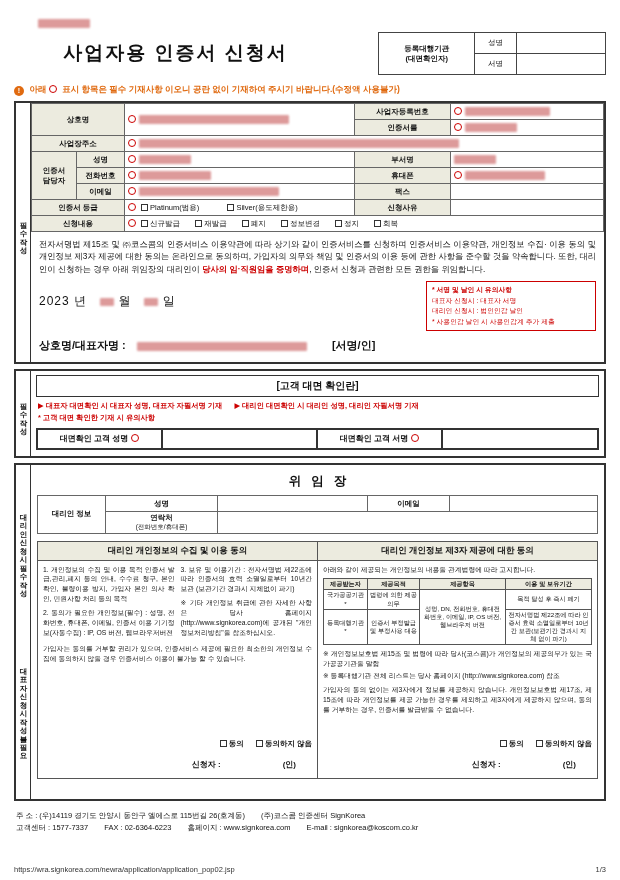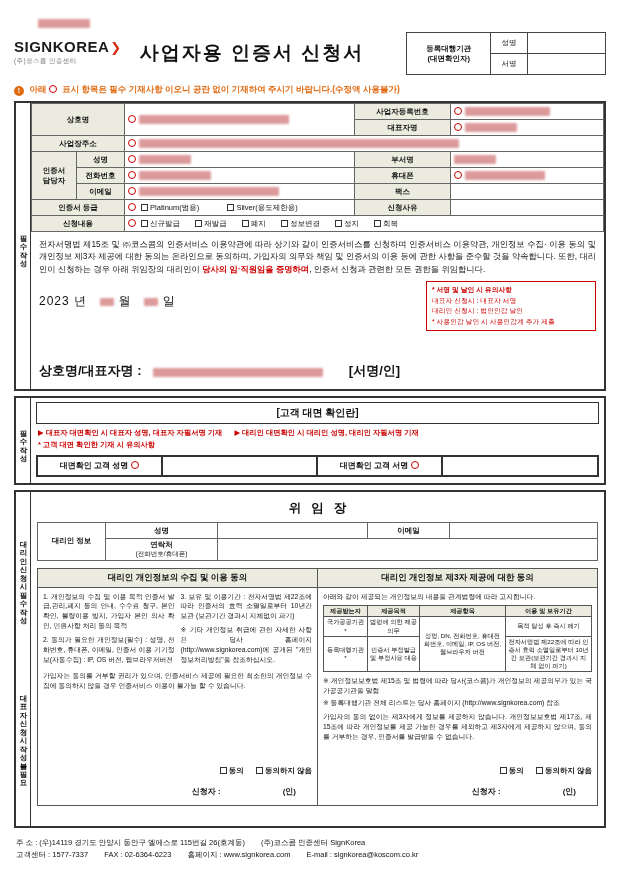--- a/index.html
+++ b/index.html
@@ -19,21 +19,21 @@
   .cb { display:inline-block; width:7px; height:7px; border:1px solid #333; background:#fff;
     margin-right:2px; vertical-align:-1px; }
 
   
   .hdr { display:flex; margin-top:16px; align-items:flex-start; }
   .logo { width:125px; padding-top:8px; }
   .brand { font-weight:bold; font-size:15px; letter-spacing:.5px; color:#1a1a1a; }
   .brand .arrow { color:var(--brand-red,#d42e12); font-weight:bold; margin-left:1px; font-size:13px; }
   .brand-sub { font-size:6.5px; color:#777; margin-top:2px; letter-spacing:.4px; }
   .title { flex:1; text-align:center; font-size:19px; font-weight:bold; letter-spacing:2px; padding-top:10px; white-space:nowrap; }
-  .vtab { width:200px; border-collapse:collapse; margin-top:2px;margin-left:41px; }
+  .vtab { width:228px; border-collapse:collapse; margin-top:2px;margin-left:41px; }
   .vtab td { border:1px solid #444; font-size:7.5px; }
   .vtab .vlab { width:84px; text-align:center; font-weight:bold; line-height:1.3; }
   .vtab .vlab2 { width:36px; text-align:center; height:21px; }
   .vtab .vval { width:78px; }
 
   
   .notice { margin-top:9px; font-size:8.5px; font-weight:bold; color:var(--notice-orange,#e06a10); }
   .nbullet { display:inline-block; width:10px; height:10px; line-height:10px; border-radius:50%;
     background:var(--notice-orange,#e06a10); color:#fff; text-align:center; font-size:7px; margin-right:3px; vertical-align:-1px; }
 
@@ -55,21 +55,21 @@
   .agree { padding:6px 8px 3px; font-size:8.3px; line-height:1.5; text-align:justify; }
   .agree .em, .b3stmt .em { color:var(--accent-red,#c00); font-weight:bold; }
 
   .daterow { display:flex; padding:3px 8px 0; align-items:flex-start; }
   .date { flex:1; font-size:12px; font-weight:normal; padding-top:12px; letter-spacing:1px; }
   .date .redact { height:8px; }
   .sign-note { width:170px; border:1px solid var(--accent-red,#c00); color:var(--accent-red,#c00);
     font-size:6.8px; padding:3px 5px; line-height:1.55; }
   .sign-note .t { font-weight:bold; }
 
-  .sigrow { padding:7px 8px 9px; font-size:13px; font-weight:bold;margin-top:24px; }
+  .sigrow { padding:7px 8px 9px; font-size:11px; font-weight:bold; }
   .sigrow .redact { margin:0 8px; }
   .sigrow .seal { margin-left:14px; }
 
   
   .b2 { padding:4px 5px 6px; }
   .b2title { border:1.5px solid #333; text-align:center; font-weight:bold; font-size:10px; padding:3px 0; }
   .b2notes { color:var(--accent-red,#c00); font-size:7.3px; font-weight:bold; line-height:1.6; padding:3px 2px 4px; }
   .b2notes .n2 { margin-right:10px; }
   .t2 { width:100%; border-collapse:collapse; table-layout:fixed; }
   .t2 td { border:2px solid #333; height:20px; font-size:8px; padding:1px 4px; }
@@ -114,24 +114,20 @@
     justify-content:space-between; font-size:7.5px; color:#333; }
 </style>
 </head>
 <body>
 
 <div class="page">
 
   <div class="top-redact"><span class="redact" style="width:52px"></span></div>
 
   <header class="hdr">
-    <div class="logo">
-      <div class="brand"><span>SIGNKOREA</span><span class="arrow">❯</span></div>
-      <div class="brand-sub">(주)코스콤 인증센터</div>
-    </div>
     <h1 class="title">사업자용 인증서 신청서</h1>
     <table class="vtab">
       <tbody>
           <tr>
         <td rowspan="2" class="vlab">
           <span>등록대행기관</span><br>
           <span>(대면확인자)</span>
         </td>
         <td class="vlab2">성명</td>
         <td class="vval"></td>
@@ -165,21 +161,21 @@
             <col>
           </colgroup>
         <tbody>
             <tr>
           <td class="lab" colspan="2" rowspan="2">상호명</td>
           <td rowspan="2"><i class="req"></i><span class="redact" style="width:150px"></span></td>
           <td class="lab">사업자등록번호</td>
           <td><i class="req"></i><span class="redact" style="width:85px"></span></td>
         </tr>
         <tr>
-          <td class="lab">대표자명</td>
+          <td class="lab">인증서를</td>
           <td><i class="req"></i><span class="redact" style="width:52px"></span></td>
         </tr>
         <tr>
           <td class="lab" colspan="2">사업장주소</td>
           <td colspan="3"><i class="req"></i><span class="redact" style="width:320px"></span></td>
         </tr>
         <tr>
           <td class="lab" rowspan="3">
             <span>인증서</span><br>
             <span>담당자</span>
@@ -395,14 +391,18 @@
       <span>(주)코스콤 인증센터 SignKorea</span>
     </div>
     <div>
       <span class="part">고객센터 : 1577-7337</span>
       <span class="part">FAX : 02-6364-6223</span>
       <span class="part">홈페이지 : www.signkorea.com</span>
       <span class="part">E-mail : signkorea@koscom.co.kr</span>
     </div>
   </div>
 
+  <div class="bottombar">
+    <span>https://wra.signkorea.com/newra/application/application_pop02.jsp</span>
+    <span>1/3</span>
+  </div>
 
 </div>
 
 </body></html>

